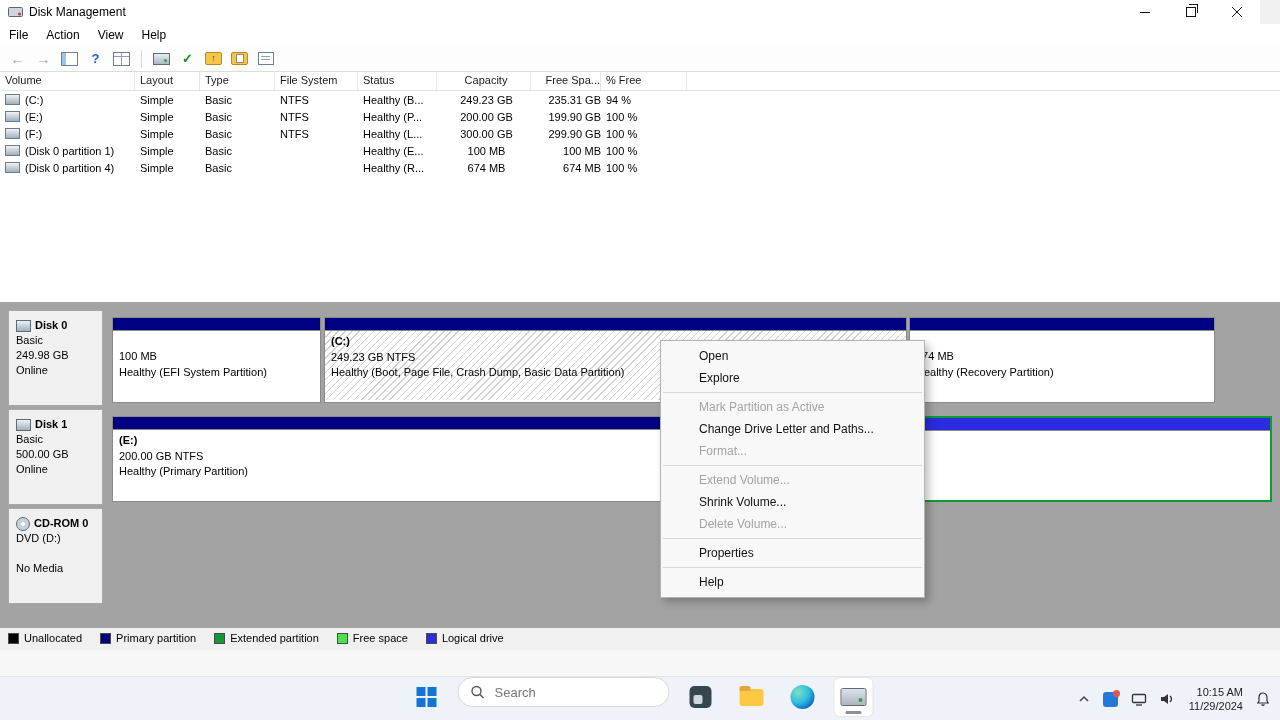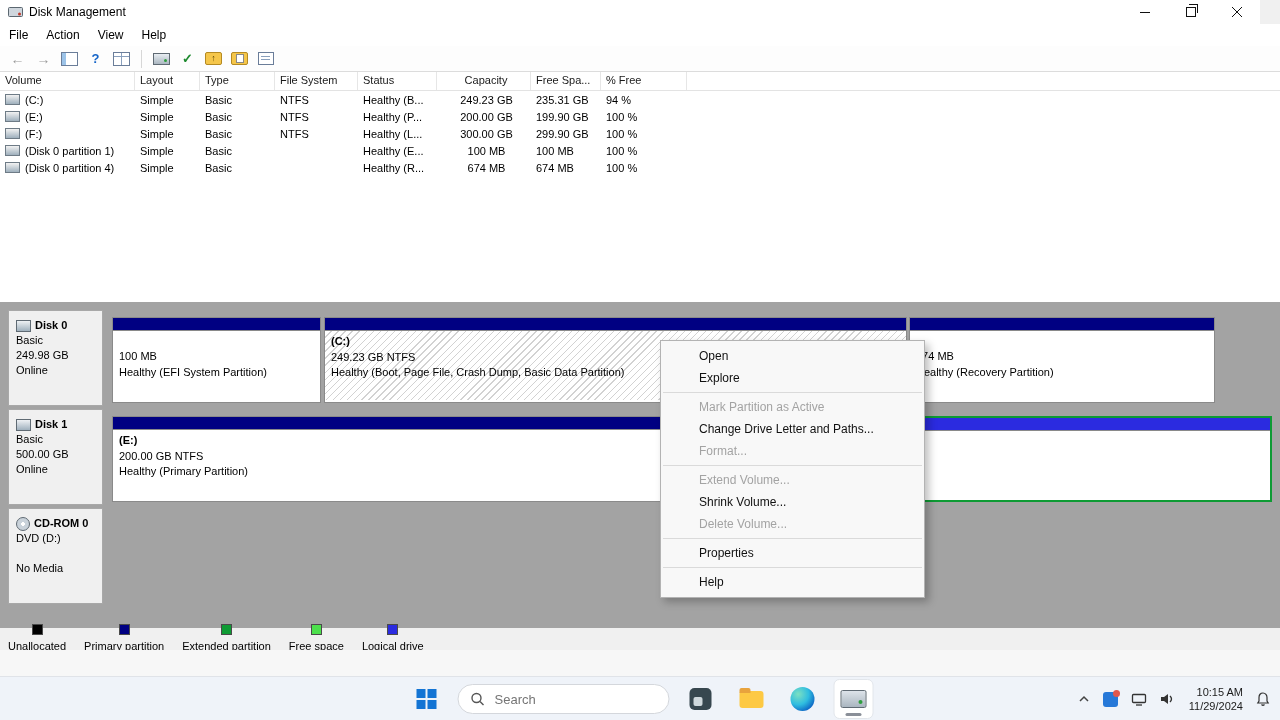--- a/index.html
+++ b/index.html
@@ -46,21 +46,21 @@
   .ico-list::before{content:"";position:absolute;left:2px;top:3px;width:9px;height:1px;background:#8aa0bd;
     box-shadow:0 3px 0 #8aa0bd;}
 
   
   .list-pane{position:absolute;left:0;top:72px;width:1280px;height:230px;background:#ffffff;}
   .lheader{display:flex;height:18px;border-bottom:1px solid #e3e3e3;align-items:stretch;}
   .lh{font-size:11px;padding:2px 0 0 5px;border-right:1px solid #e6e6e6;box-sizing:border-box;color:#1a1a1a;}
   .lrow{display:flex;height:17px;align-items:center;}
   .lc{font-size:11px;padding-left:5px;box-sizing:border-box;white-space:nowrap;overflow:hidden;}
   .c0{width:135px;} .c1{width:65px;} .c2{width:75px;} .c3{width:83px;}
-  .c4{width:79px;} .c5{width:94px;text-align:center;} .c6{width:70px;} .c7{width:86px;}
+  .c4{width:79px;} .c5{width:94px;text-align:center;} .c6{width:70px;text-align:right;} .c7{width:86px;}
   .vol-ico{display:inline-block;width:13px;height:9px;background:linear-gradient(#f2f2f2,#9fb0bd);
     border:1px solid #6e7b86;margin-right:5px;vertical-align:-1px;}
 
   
   .graph-pane{position:absolute;left:0;top:302px;width:1280px;height:326px;background:#a3a3a3;}
   .disk-row{position:absolute;left:8px;width:1264px;height:97px;}
   .disk-label{position:absolute;left:0;top:0;width:95px;height:96px;border:1px solid #a8a8a8;
     background:#f0f0f0;box-sizing:border-box;padding:7px 0 0 7px;font-size:11px;line-height:15px;}
   .dname{font-weight:bold;display:flex;align-items:center;gap:4px;}
   .hdd-ico{display:inline-block;width:13px;height:10px;background:linear-gradient(#eef1f4,#9fb0bd);
@@ -73,39 +73,39 @@
   .phead{height:12px;background:#000082;border-bottom:1px solid #8a8a8a;}
   .pbody{padding:3px 0 0 6px;font-size:11px;line-height:15.5px;height:69px;box-sizing:border-box;
     white-space:nowrap;overflow:hidden;}
   .pbody.hatch{background:repeating-linear-gradient(135deg,#ffffff 0px,#ffffff 4px,#d2d2d2 4px,#d2d2d2 5px);}
   .plabel{font-weight:bold;min-height:15px;}
   .ext-frame{position:absolute;top:7px;height:86px;box-sizing:border-box;border:2px solid #0e9b34;background:#fff;}
   .log-head{height:12px;background:#2b2be0;border-bottom:1px solid #8a8a8a;}
 
   .legend{position:absolute;left:8px;top:628px;height:20px;display:flex;align-items:center;
     gap:18px;font-size:11px;}
-  .legend-item{display:flex;align-items:center;gap:5px;flex-direction:column;}
+  .legend-item{display:flex;align-items:center;gap:5px;}
   .lg-sq{width:11px;height:11px;border:1px solid #4a4a4a;box-sizing:border-box;}
   .lg-0{background:#000000;} .lg-1{background:#000082;} .lg-2{background:#0e9b34;}
   .lg-3{background:#4ce04c;} .lg-4{background:#2b2be0;}
 
   
   .ctx{position:absolute;left:660px;top:340px;width:265px;background:#f8f8f8;
     border:1px solid #b3b3b3;box-shadow:4px 4px 8px rgba(0,0,0,0.25);padding:4px 0;
     font-size:12px;z-index:100;box-sizing:border-box;}
   .ctx-item{height:22px;line-height:22px;padding-left:38px;color:#111;}
   .ctx-item.disabled{color:#a3a3a3;}
   .ctx-sep{height:1px;background:#dadada;margin:3px 2px;}
 
   
   .desktop-strip{position:absolute;left:0;top:650px;width:1280px;height:26px;background:#f7f7f7;}
   .taskbar{position:absolute;left:0;top:676px;width:1280px;height:44px;background:#eff3f9;
     border-top:1px solid #e0e3e8;box-sizing:border-box;}
   .tb-center{position:absolute;left:50%;top:0;transform:translateX(-50%);height:44px;
-    display:flex;align-items:center;gap:11px;}
+    display:flex;gap:11px;}
   .start-grid{width:20px;height:20px;display:grid;grid-template-columns:9px 9px;
     grid-template-rows:9px 9px;gap:2px;}
   .start-grid span{background:#1374d4;}
   .search-box{width:212px;height:30px;border-radius:15px;background:#ffffff;border:1px solid #d4d7dc;
     display:flex;align-items:center;padding-left:12px;gap:8px;box-sizing:border-box;}
   .search-box input{border:none;outline:none;background:transparent;font-size:13px;width:150px;
     font-family:"Liberation Sans",sans-serif;color:#333;}
   .app-slot{width:40px;height:40px;display:flex;align-items:center;justify-content:center;
     position:relative;border-radius:6px;}
   .app-slot.active{background:#ffffff;border:1px solid #e2e6eb;box-sizing:border-box;}

